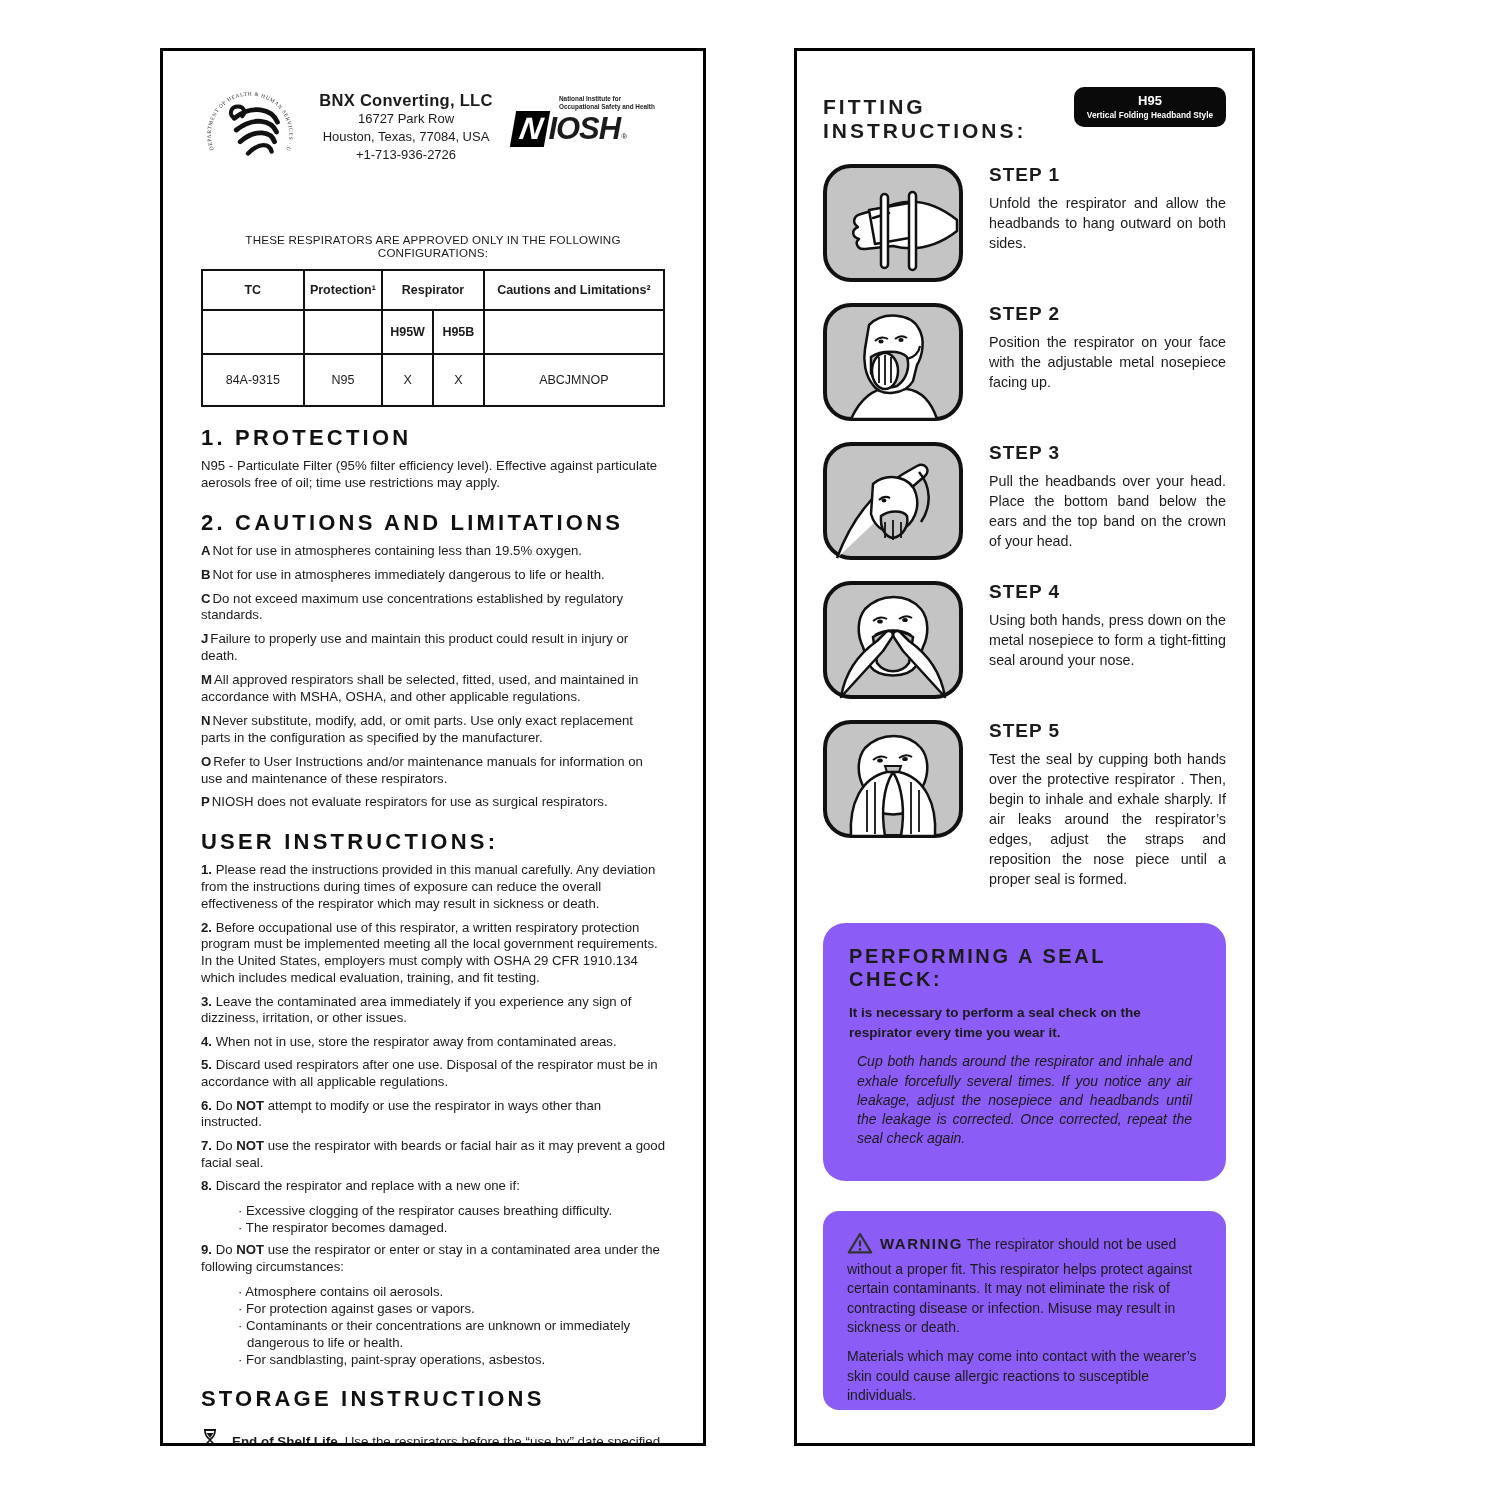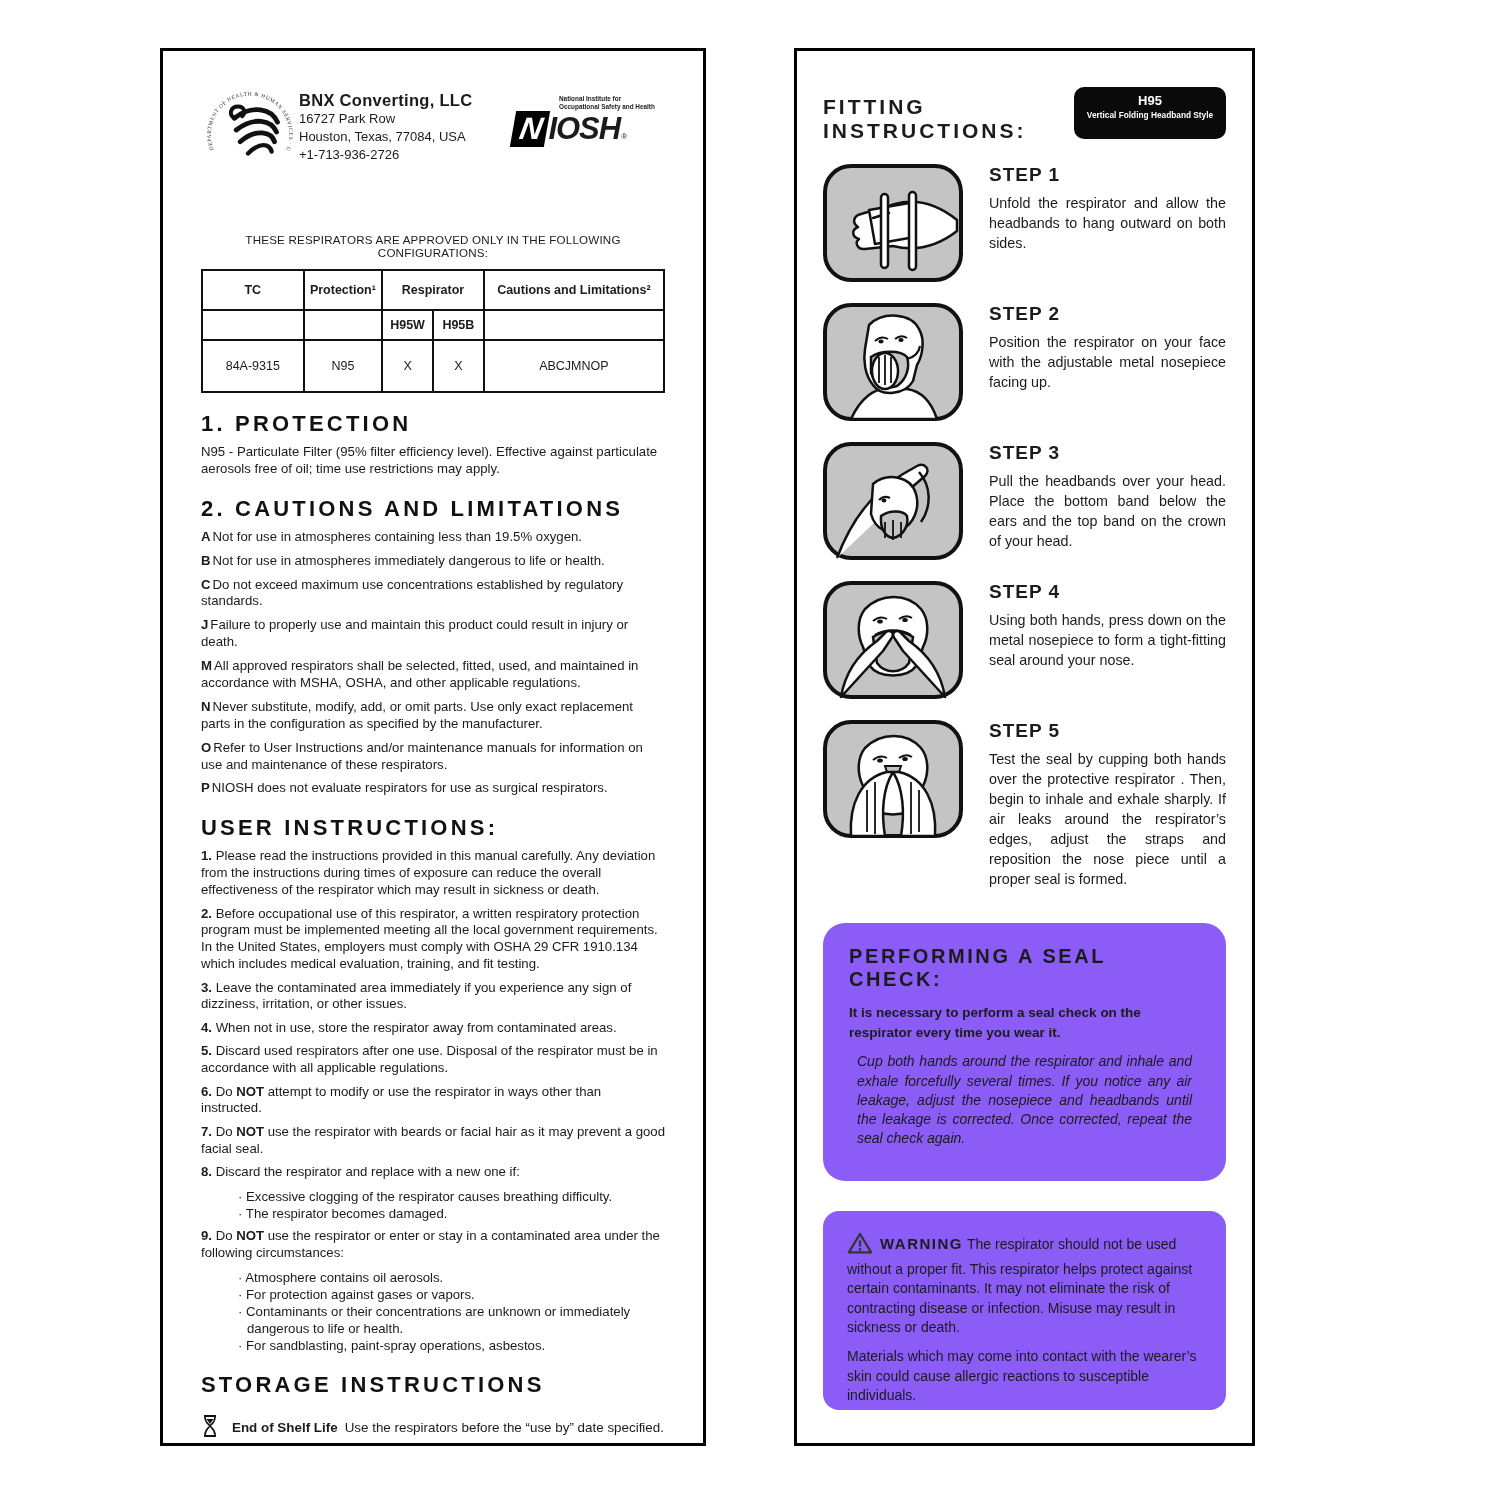--- a/index.html
+++ b/index.html
@@ -7,54 +7,54 @@
         font-family:"Liberation Sans", sans-serif;color:#1b1b1b;}
   .panel{position:absolute;top:48px;height:1398px;border:3px solid #000;background:#fff;
          box-sizing:border-box;overflow:hidden;}
   .panel.left{left:160px;width:546px;}
   .panel.right{left:794px;width:461px;}
 
   
   .lp-pad{padding:0 38px;}
   .lp-header{margin-top:28px;display:flex;align-items:flex-start;}
   .hhs{flex:0 0 98px;}
-  .lp-co{flex:1;padding-top:12px;}
+  .lp-co{flex:1;text-align:center;padding-top:12px;}
   .lp-co .co-name{font-size:16.5px;font-weight:700;letter-spacing:.3px;}
   .lp-co .co-line{font-size:13px;line-height:1.38;}
   .niosh{flex:0 0 152px;padding-top:16px;}
   .niosh-cap{font-size:6.4px;line-height:1.2;font-weight:700;margin-left:46px;}
   .niosh-big{display:flex;align-items:baseline;margin-top:1px;}
   .n-block{display:inline-block;background:#000;color:#fff;font-weight:800;font-style:italic;
            font-size:31px;line-height:1;padding:2px 5px 3px 7px;transform:skewX(-10deg);}
   .iosh{font-weight:800;font-style:italic;font-size:31px;letter-spacing:-1px;margin-left:1px;}
   .reg{font-size:8px;vertical-align:top;margin-left:1px;}
 
   .approval-title{margin-top:52px;text-align:center;font-size:11.6px;letter-spacing:.2px;}
   table.approval{margin-top:10px;width:100%;border-collapse:collapse;text-align:center;
                  font-size:12.5px;}
   table.approval td,table.approval th{border:2px solid #111;font-weight:700;padding:0;}
-  tr.r-head{height:40px;} tr.r-sub{height:30px;} tr.r-data{height:52px;}
+  tr.r-head{height:40px;} tr.r-sub{height:44px;} tr.r-data{height:52px;}
   tr.r-data td{font-weight:400;}
 
   h2.sec{font-size:22px;font-weight:800;letter-spacing:3.2px;margin:18px 0 7px;color:#111;}
   .body-t{font-size:13.2px;line-height:1.28;margin:0 0 7px;}
   .caut-p{font-size:13.2px;line-height:1.28;margin:0 0 7px;}
   .caut-p b{margin-right:2px;}
   .ui-p{font-size:13.2px;line-height:1.28;margin:0 0 6.5px;}
   .bullet{font-size:13.2px;line-height:1.3;padding-left:46px;text-indent:-9px;}
   .bullet::before{content:"· ";}
   .storage-row{display:flex;align-items:center;gap:11px;margin-top:15px;font-size:13.4px;}
   .storage-row .s-ic{flex:0 0 20px;padding-top:1px;}
   .storage-row b{margin-right:7px;}
 
   
   .rp-header{margin:36px 26px 0;display:flex;justify-content:space-between;align-items:flex-start;}
   .rp-title{font-size:21px;font-weight:800;letter-spacing:3px;padding-top:8px;}
   .badge{background:#0a0a0a;color:#fff;border-radius:10px;text-align:center;
-         padding:6px 12px 19px;min-width:128px;margin-left:30px;}
+         padding:6px 12px 7px;min-width:128px;margin-left:30px;}
   .badge .b1{font-size:13px;font-weight:700;}
   .badge .b2{font-size:8.3px;font-weight:700;margin-top:2px;}
 
   .steps{padding:0 26px;}
   .step{display:flex;gap:26px;align-items:flex-start;margin-top:21px;}
   .step-img{flex:0 0 140px;height:118px;}
   .step-txt{flex:1;min-width:0;}
   .step-txt h3{margin:0 0 7px;font-size:19px;font-weight:800;letter-spacing:1px;}
   .step-txt p{margin:0;font-size:14.3px;line-height:1.4;text-align:justify;}
 

